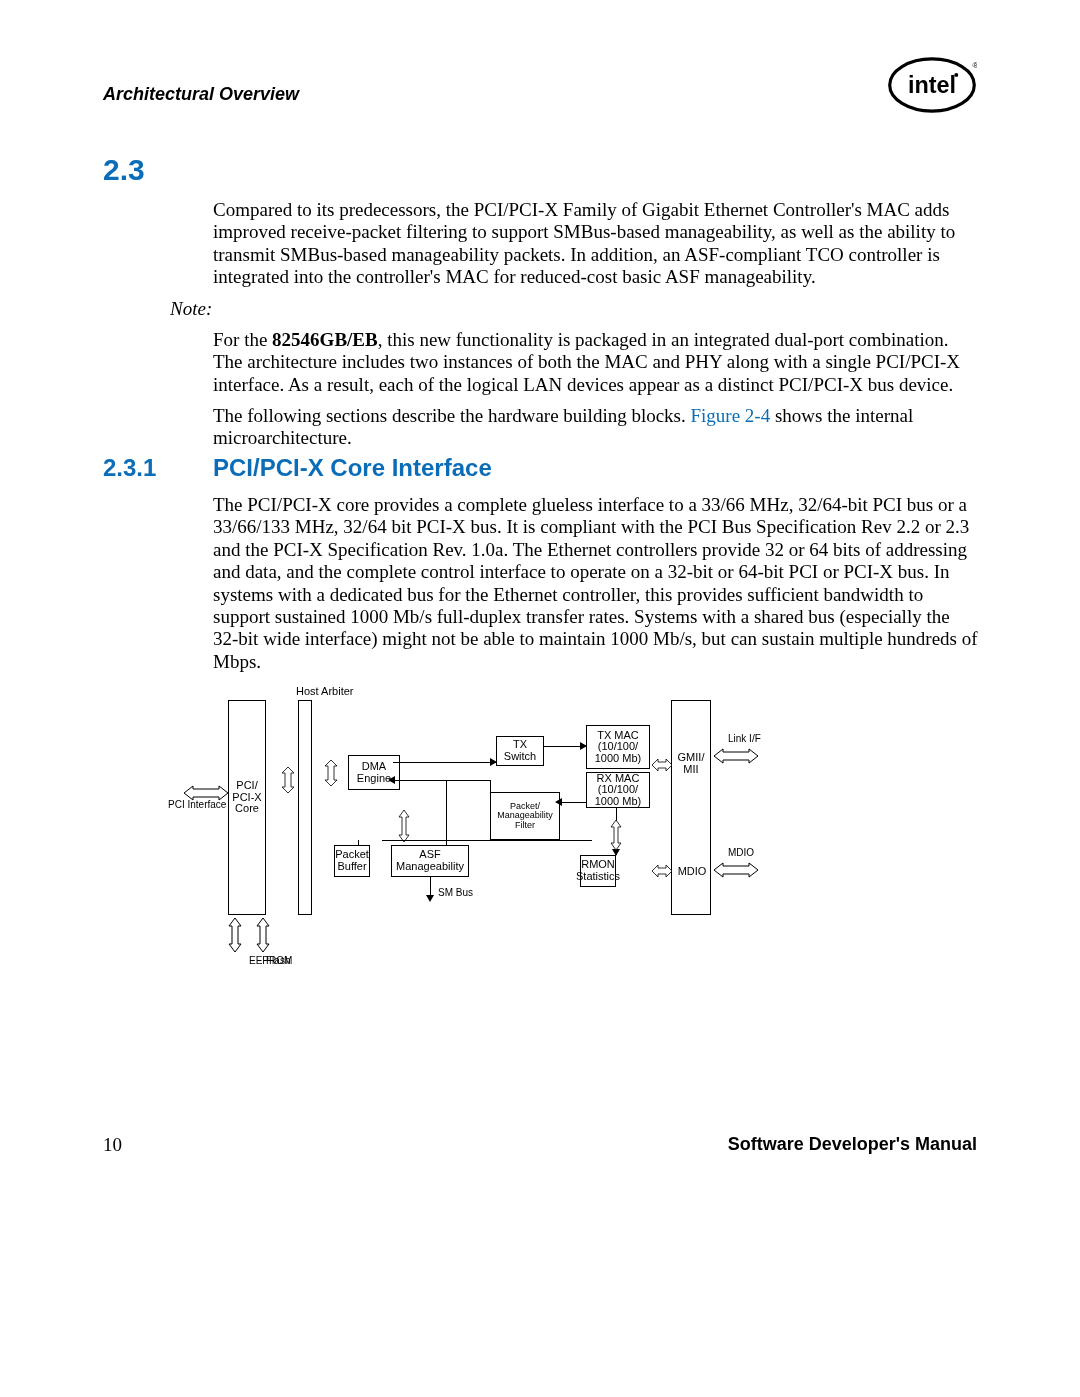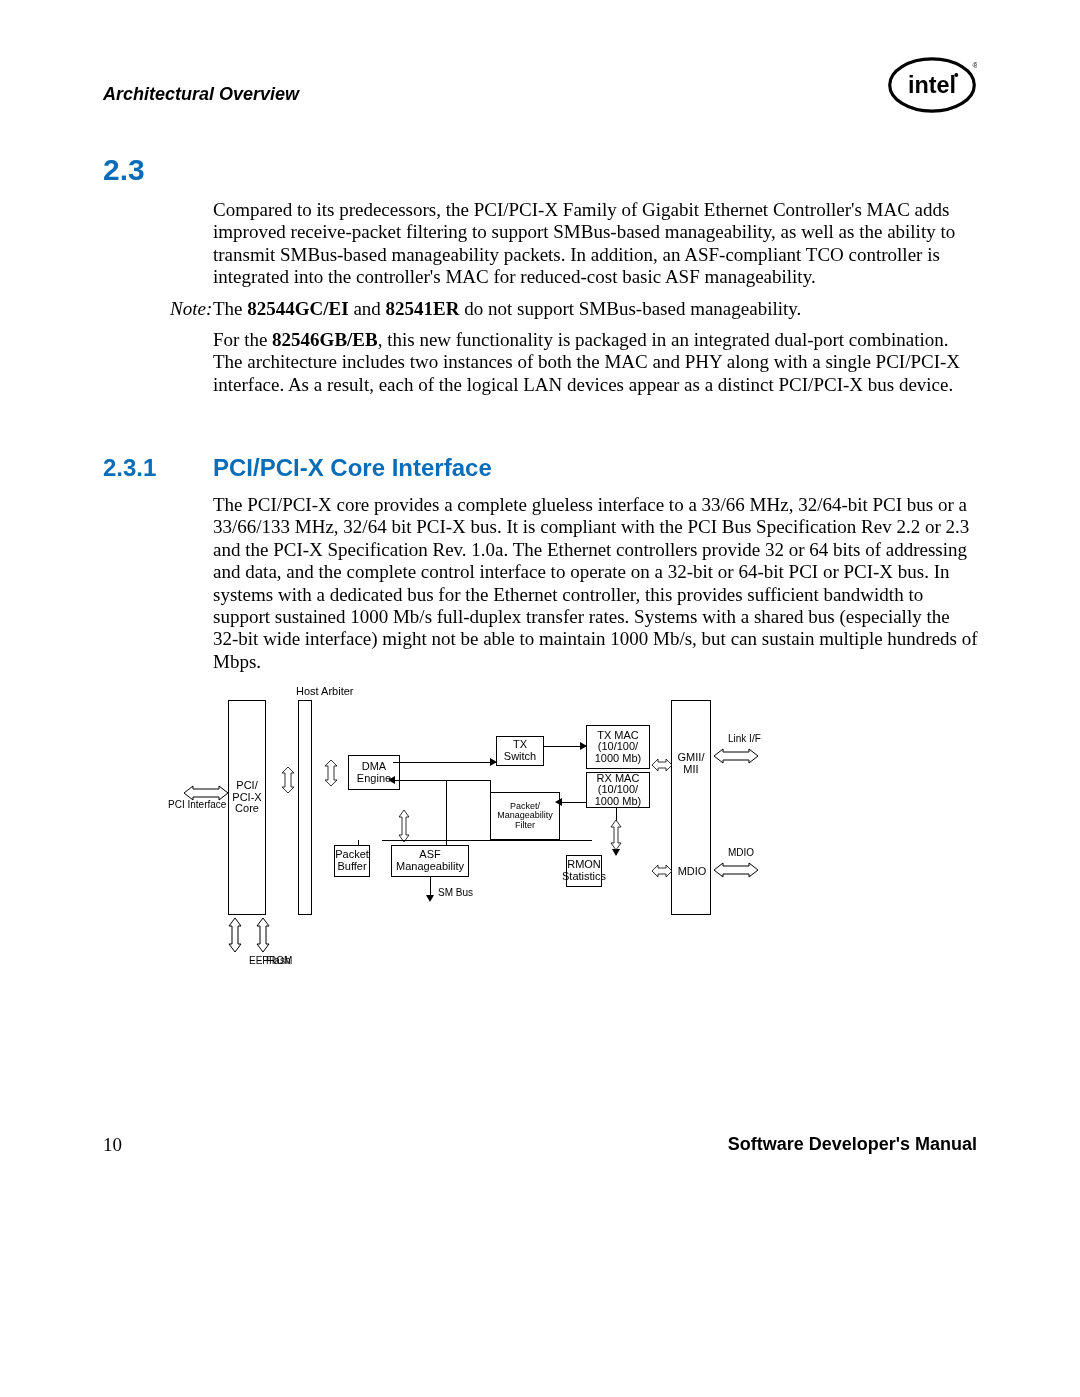--- a/index.html
+++ b/index.html
@@ -145,28 +145,28 @@
       <circle cx="77" cy="22" r="2.2" fill="#000"></circle>
       <text x="95" y="14" font-family="Arial" font-size="9" fill="#000">®</text>
     </svg>
   </div>
 
   <div class="section-num h1-num">2.3</div>
 
   <div class="body-text" style="top:199px;">Compared to its predecessors, the PCI/PCI-X Family of Gigabit Ethernet Controller's MAC adds improved receive-packet filtering to support SMBus-based manageability, as well as the ability to transmit SMBus-based manageability packets. In addition, an ASF-compliant TCO controller is integrated into the controller's MAC for reduced-cost basic ASF manageability.</div>
 
   <div class="note-label" style="top:298px;">Note:</div>
-  <div class="body-text" style="top:298px;">
-    <span>The </span><b>82544GC/EI</b><span> and </span><b>82541ER</b><span> do not support SMBus-based manageability.</span>
-  </div>
 
   <div class="body-text" style="top:329px;">
     <span>For the </span><b>82546GB/EB</b><span>, this new functionality is packaged in an integrated dual-port combination. The architecture includes two instances of both the MAC and PHY along with a single PCI/PCI-X interface. As a result, each of the logical LAN devices appear as a distinct PCI/PCI-X bus device.</span>
   </div>
 
+  <div class="body-text" style="top:405px;">
+    <span>The following sections describe the hardware building blocks. </span><a class="figref" href="#">Figure 2-4</a><span> shows the internal microarchitecture.</span>
+  </div>
 
   <div class="section-num h2-num">2.3.1</div>
   <div class="section-title h2-title">PCI/PCI-X Core Interface</div>
 
   <div class="body-text" style="top:494px;">The PCI/PCI-X core provides a complete glueless interface to a 33/66 MHz, 32/64-bit PCI bus or a 33/66/133 MHz, 32/64 bit PCI-X bus. It is compliant with the PCI Bus Specification Rev 2.2 or 2.3 and the PCI-X Specification Rev. 1.0a. The Ethernet controllers provide 32 or 64 bits of addressing and data, and the complete control interface to operate on a 32-bit or 64-bit PCI or PCI-X bus. In systems with a dedicated bus for the Ethernet controller, this provides sufficient bandwidth to support sustained 1000 Mb/s full-duplex transfer rates. Systems with a shared bus (especially the 32-bit wide interface) might not be able to maintain 1000 Mb/s, but can sustain multiple hundreds of Mbps.</div>
 
 
   <div class="page-number">10</div>
   <div class="footer-text">Software Developer's Manual</div>
 
@@ -202,21 +202,21 @@
     <div class="dlabel" style="left:262px; top:208px; font-size:10px;">SM Bus</div>
 
     <div class="dblock" style="left:320px; top:56px; width:48px; height:30px;">TX<br>Switch</div>
 
     <div class="dblock" style="left:314px; top:112px; width:70px; height:48px; font-size:9px;">Packet/<br>Manageability<br>Filter</div>
 
     <div class="dblock" style="left:410px; top:45px; width:64px; height:44px;">TX MAC<br>(10/100/<br>1000 Mb)</div>
 
     <div class="dblock" style="left:410px; top:92px; width:64px; height:36px;">RX MAC<br>(10/100/<br>1000 Mb)</div>
 
-    <div class="dblock" style="left:390px; top:175px; width:36px; height:32px;">RMON<br>Statistics</div>
+    <div class="dblock" style="left:404px; top:175px; width:36px; height:32px;">RMON<br>Statistics</div>
 
     <div class="dblock" style="left:495px; top:20px; width:40px; height:215px;"></div>
 
     <div class="dlabel" style="left:498px; top:72px; width:34px;">GMII/<br>MII</div>
 
     <div class="dlabel" style="left:500px; top:186px; width:32px;">MDIO</div>
 
     <div class="dlabel" style="left:552px; top:54px; font-size:10px;">Link I/F</div>
     <svg class="fat-arrow" style="left:538px; top:68px;" width="44" height="16">
       <polygon points="0,8 9,1 9,4 35,4 35,1 44,8 35,15 35,12 9,12 9,15" fill="#fff" stroke="#000" stroke-width="1"></polygon>

